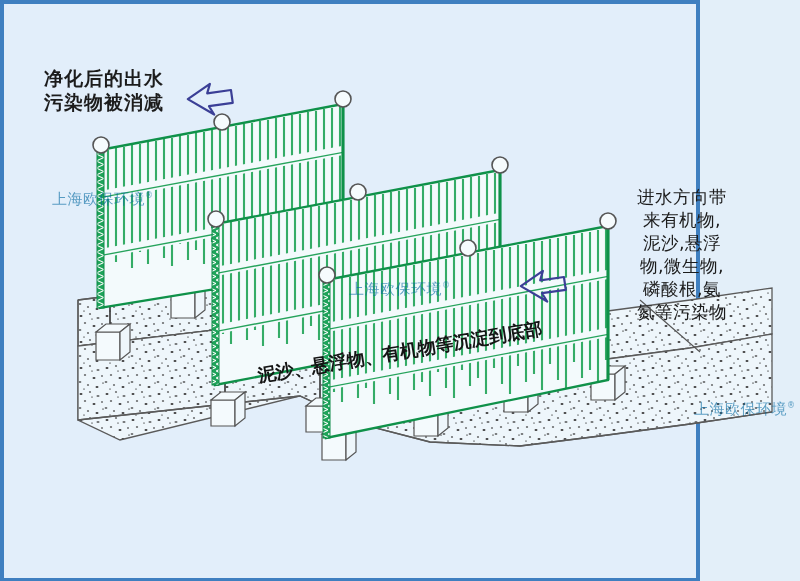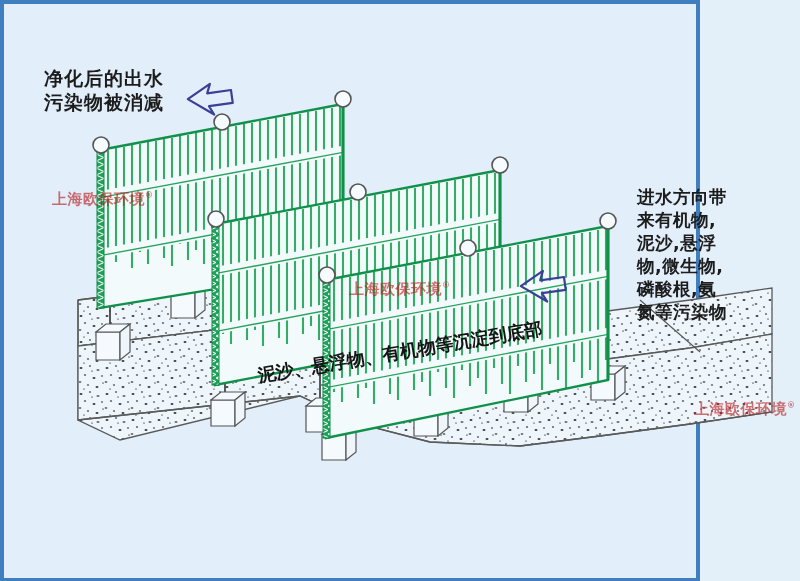--- a/index.html
+++ b/index.html
@@ -13,26 +13,26 @@
     background:#e2eefa;
     box-sizing:border-box;
     border-left:4px solid #3f7fc0;
     border-right:4px solid #3f7fc0;
     border-top:4px solid #3f7fc0;
     border-bottom:3px solid #3f7fc0;
   }
   #art{position:absolute;left:-4px;top:-4px;width:800px;height:581px;}
   .txt{position:absolute;color:#1c1c1c;white-space:pre;line-height:1.28;}
   .txt-outflow{left:40px;top:62px;font-size:19px;font-weight:700;letter-spacing:1px;}
-  .txt-inflow{left:633px;top:182px;font-size:17.5px;font-weight:700;line-height:1.32;letter-spacing:0.5px;}
+  .txt-inflow{left:633px;top:182px;font-size:17.5px;font-weight:400;line-height:1.32;letter-spacing:0.5px;text-align:center;}
   .txt-settle{position:absolute;left:252px;top:360px;font-size:18px;font-weight:700;
     transform:rotate(-9.5deg);transform-origin:left top;white-space:nowrap;color:#141414;}
   .txt-title{position:absolute;left:48px;top:518px;font-size:28px;font-weight:700;
     color:#1c64b4;letter-spacing:4px;}
-  .wm{position:absolute;font-size:15px;font-weight:700;color:#b91c1c;opacity:.62;white-space:nowrap;letter-spacing:0.5px;}
+  .wm{position:absolute;font-size:15px;font-weight:400;color:#0369a1;opacity:.62;white-space:nowrap;letter-spacing:0.5px;}
   .wm sup{font-size:8px;vertical-align:super;}
   .wm1{left:48px;top:186px;}
   .wm2{left:345px;top:276px;}
   .wm3{left:690px;top:396px;}
 </style>
 </head>
 <body>
 
 <div id="stage">
 

